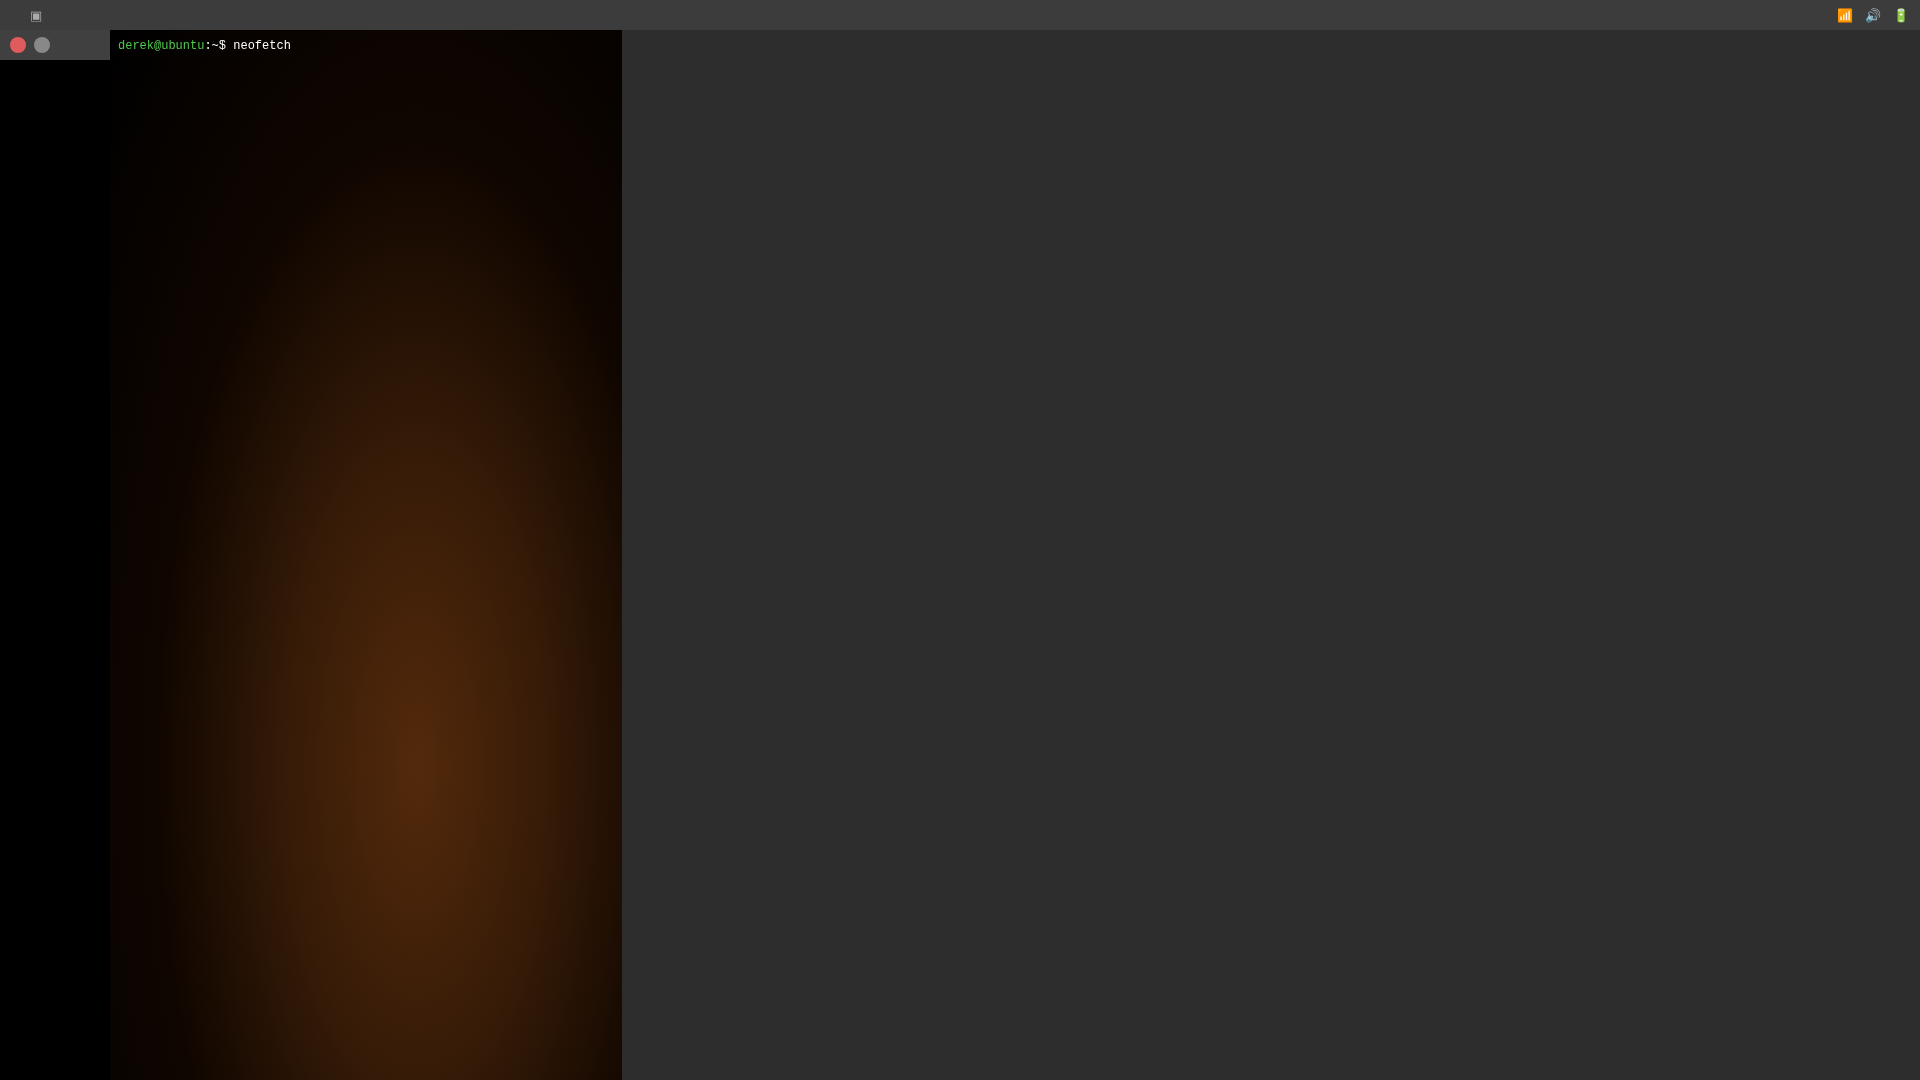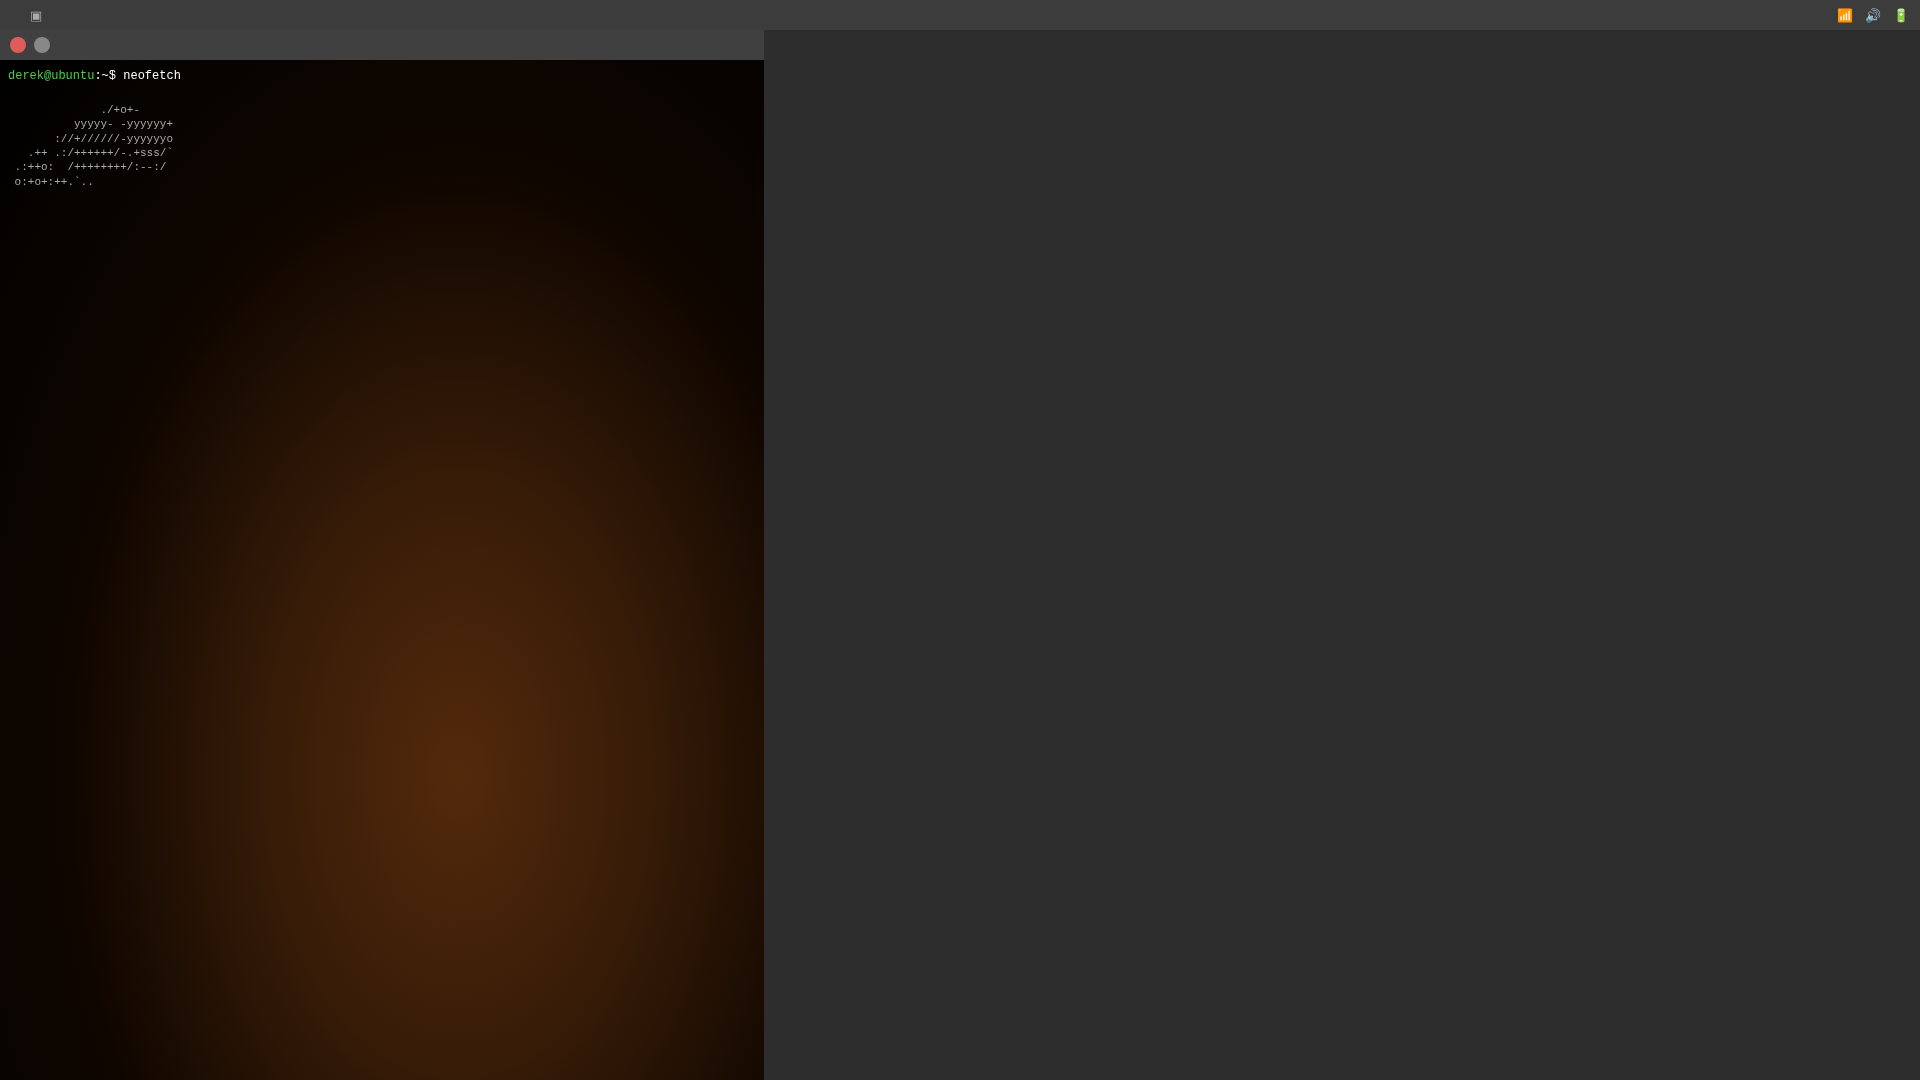--- a/index.html
+++ b/index.html
@@ -19,25 +19,25 @@
     }
     .system-bar-left { display: flex; gap: 20px; align-items: center; }
     .system-bar-center { position: absolute; left: 50%; transform: translateX(-50%); }
     .system-bar-right { display: flex; gap: 12px; align-items: center; }
 
     
     .main-content { display: flex; flex: 1; overflow: hidden; }
 
     
     .terminal-side {
-      width: 764px;
+      width: 622px;
       background: #000;
       flex-shrink: 0;
       display: flex;
-      flex-direction: column;
+      flex-direction: row;
       overflow: hidden;
       position: relative;
     }
     .terminal-titlebar {
       background: #404040;
       height: 30px;
       display: flex;
       align-items: center;
       justify-content: space-between;
       padding: 0 10px;
@@ -110,25 +110,15 @@
         <div class="close-btn"></div>
         <div class="minimize-btn"></div>
       </div>
       <span></span>
       <span style="width:50px"></span>
     </div>
     <div class="terminal-body">
       <div class="terminal-bg-img"></div>
       <div class="terminal-text">
         <div><span class="t-green">derek@ubuntu</span><span class="t-white">:~$</span> <span class="t-white">neofetch</span></div>
-        <div style="display:flex; gap: 16px; margin-top: 4px;">
-
-          <div style="color:#7c5cbf; font-size:11px; line-height:1.3; white-space:pre; flex-shrink:0;">
-<span class="t-dim">              ./+o+-</span>
-<span class="t-dim">          yyyyy- -yyyyyy+</span>
-<span class="t-dim">       ://+//////-yyyyyyo</span>
-<span class="t-dim">   .++ .:/++++++/-.+sss/`</span>
-<span class="t-dim"> .:++o:  /++++++++/:--:/</span>
-<span class="t-dim"> o:+o+:++.`..</span></div>
-          </div>
         </div>
       </div>
     </div>
   </div>
 </body></html>

